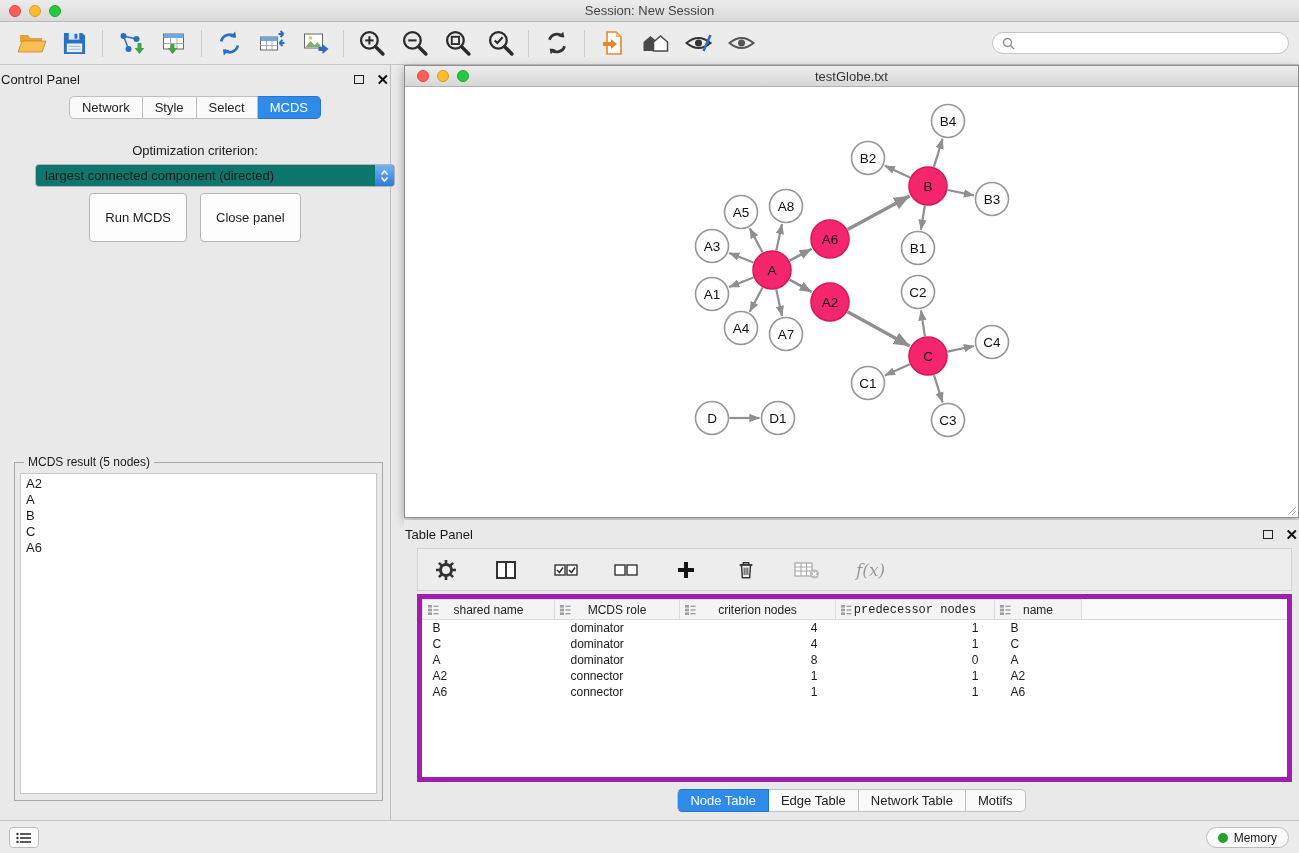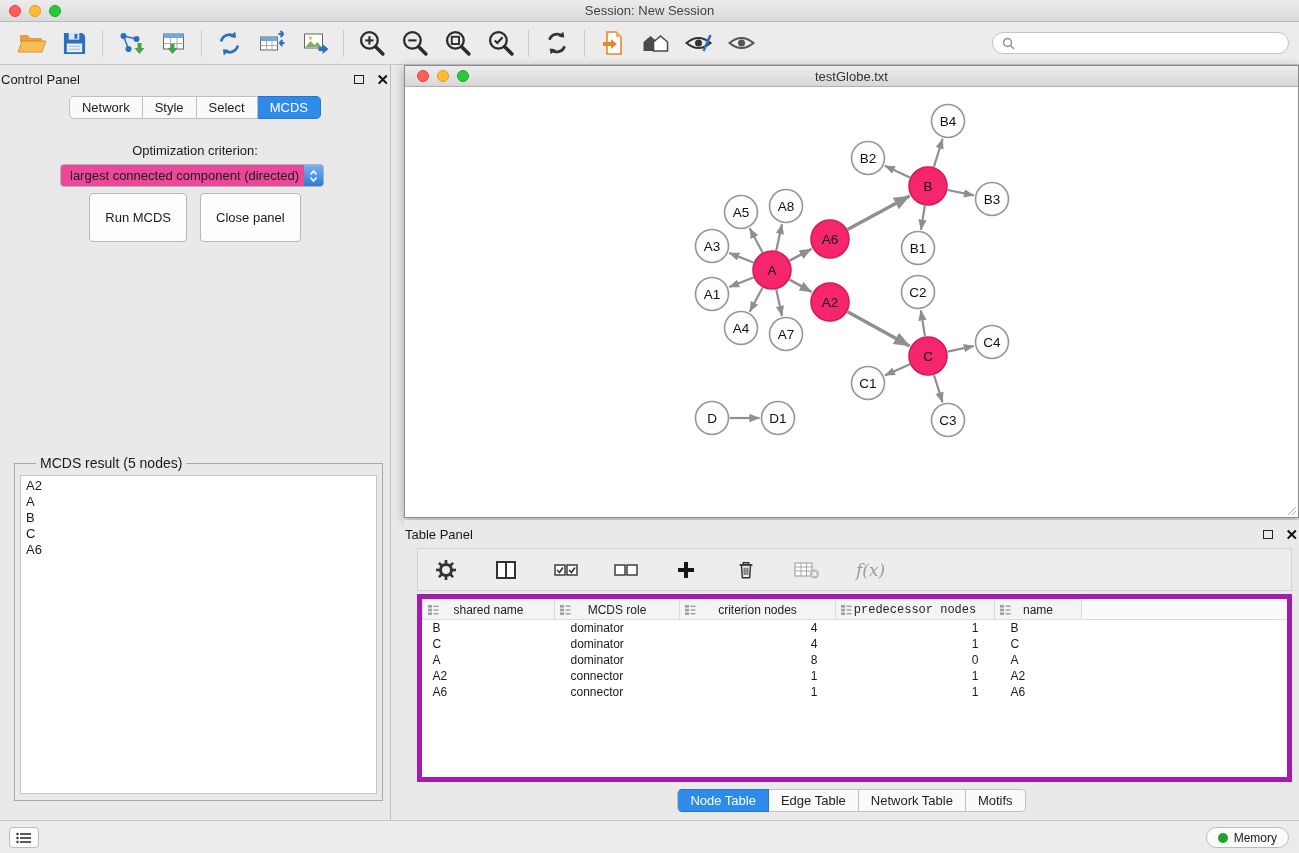--- a/index.html
+++ b/index.html
@@ -28,26 +28,26 @@
   .panel-controls{margin-left:auto;display:flex;gap:12px;align-items:center}
   .float-icon{width:10px;height:9px;border:1.6px solid #222;display:inline-block}
   .close-x{font-size:15px;font-weight:bold;color:#111;line-height:1}
   .seg-tabs{display:flex;justify-content:center}
   .seg{font-size:13px;padding:3px 12px;border:1px solid #BFBFBF;border-left:none;background:#FAFAFA;color:#222;cursor:default}
   .seg:first-child{border-left:1px solid #BFBFBF;border-radius:5px 0 0 5px}
   .seg:last-child{border-radius:0 5px 5px 0}
   .seg-active{background:#2E8BEA;color:#fff !important;border-color:#2577CE}
   .cp-tabs{position:absolute;left:0;top:31px;width:100%}
   .opt-label{position:absolute;top:78px;width:100%;text-align:center;font-size:13px}
-  .dropdown{position:absolute;left:60px;top:99px;width:264px;height:23px;background:#ec4899;border:1px solid #B3B3B3;border-radius:4px;display:flex;align-items:center;font-size:13px;padding-left:9px}
+  .dropdown{position:absolute;left:35px;top:99px;width:360px;height:23px;background:#0f766e;border:1px solid #B3B3B3;border-radius:4px;display:flex;align-items:center;font-size:13px;padding-left:9px}
   .dd-stepper{margin-left:auto;width:19px;height:21px;background:linear-gradient(#74B3F4,#2D7BDB);border-radius:0 3px 3px 0;display:flex;align-items:center;justify-content:center}
   .btn-row{position:absolute;top:128px;left:0;width:100%;display:flex;justify-content:center;gap:13px}
   .push-btn{font-size:13px;padding:16px 15px;background:#FDFDFD;border:1px solid #B6B6B6;border-radius:4px;color:#1a1a1a;cursor:default}
   fieldset.result{position:absolute;left:14px;top:390px;width:369px;height:346px;border:1px solid #A8A8A8;padding:4px 5px 6px 5px;background:#E9E9E9}
-  fieldset.result legend{font-size:14px;padding:0 4px;margin-left:16px;color:#1a1a1a}
+  fieldset.result legend{font-size:12px;padding:0 4px;margin-left:4px;color:#1a1a1a}
   .result-list{width:100%;height:100%;background:#fff;border:1px solid #C6C6C6;font-size:13px;padding:2px 5px;overflow:hidden}
   .result-list div{line-height:16px}
 
   
   .net-window{position:absolute;left:404px;top:65px;width:895px;height:453px;background:#fff;border:1px solid #8D8D8D;box-shadow:0 3px 10px rgba(0,0,0,.3)}
   .net-titlebar{height:21px;background:linear-gradient(#EDEDED,#D7D7D7);border-bottom:1px solid #B0B0B0;position:relative;display:flex;align-items:center}
   .net-titlebar .traffic{top:4px;left:12px}
   .net-title{flex:1;text-align:center;font-size:13px;color:#333}
   svg.graph{position:absolute;left:0;top:21px}
   .grip{position:absolute;right:1px;bottom:1px}

